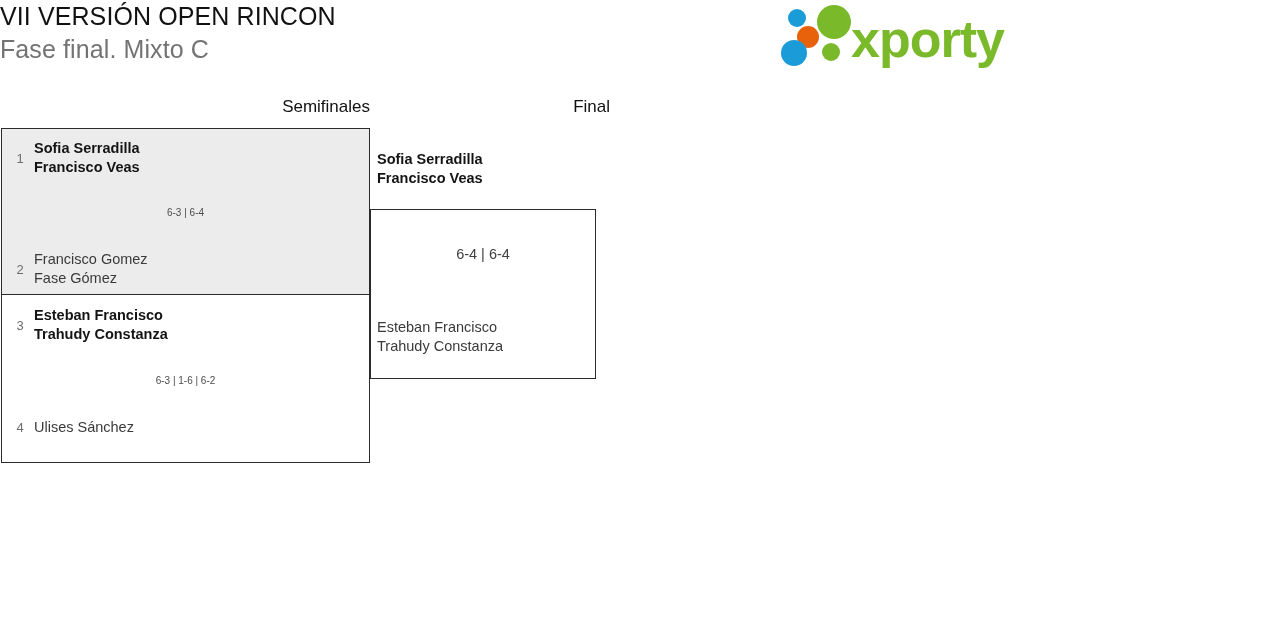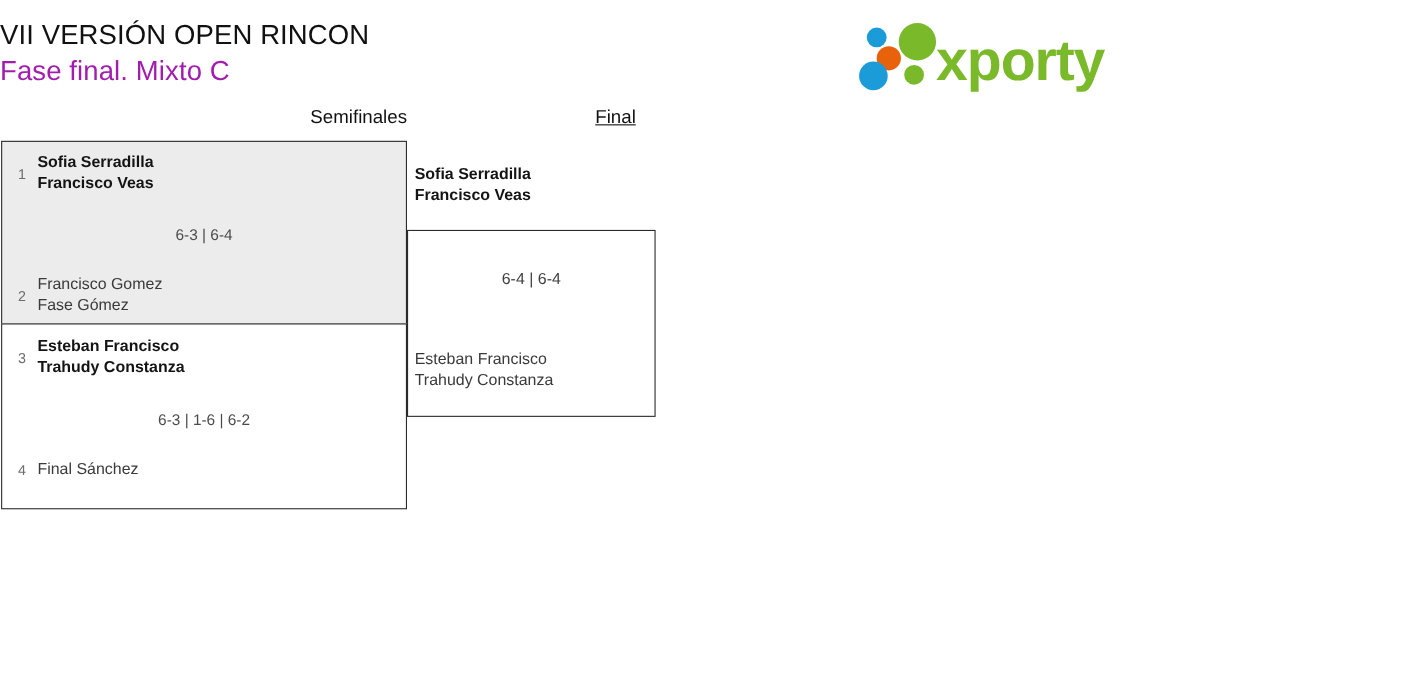--- a/index.html
+++ b/index.html
@@ -17,41 +17,40 @@
     -webkit-font-smoothing: antialiased;
   }
 
   
   #tournament-header {
     position: absolute;
     left: 0;
     top: 0;
     width: 1013px;
     height: 80px;
-    margin-top: 16px;
   }
   #tournament-title {
     position: absolute;
     left: 0px;
     top: 2px;
     font-size: 25px;
     line-height: 29px;
     font-weight: 400;
     color: #111111;
     letter-spacing: 0.1px;
     white-space: nowrap;
   }
   #tournament-subtitle {
     position: absolute;
     left: 0px;
     top: 35px;
     font-size: 25px;
     line-height: 29px;
     font-weight: 400;
-    color: #a21caf;
+    color: #737373;
     letter-spacing: 0.1px;
     white-space: nowrap;
   }
 
   
   #brand-logo {
     position: absolute;
     right: 6px;
     top: 5px;
     width: 228px;
@@ -68,24 +67,23 @@
     color: #111111;
     text-align: right;
     white-space: nowrap;
   }
   #round-header-semifinales {
     left: 0px;
     top: 97px;
     width: 370px;
   }
   #round-header-final {
-    left: 352px;
+    left: 384px;
     top: 97px;
     width: 226px;
-    text-decoration: underline;
   }
 
   
   #bracket {
     position: absolute;
     left: 0;
     top: 0;
     width: 1280px;
     height: 628px;
   }
@@ -136,21 +134,21 @@
     color: #141414;
     font-weight: 700;
   }
 
   
   .match-score {
     position: absolute;
     left: 0;
     width: 100%;
     text-align: center;
-    font-size: 14px;
+    font-size: 10px;
     line-height: 18px;
     color: #4b4b4b;
     font-weight: 400;
     white-space: nowrap;
   }
 
   
   #slot-sf1-top    { top: 10px; }
   #score-sf1       { top: 75px; }
   #slot-sf1-bottom { top: 121px; }
@@ -246,21 +244,21 @@
         <div class="player-name">Esteban Francisco</div>
         <div class="player-name">Trahudy Constanza</div>
       </div>
     </div>
 
     <div class="match-score" id="score-sf2">6-3 | 1-6 | 6-2</div>
 
     <div class="slot" id="slot-sf2-bottom">
       <div class="slot-seed">4</div>
       <div class="slot-names">
-        <div class="player-name">Final Sánchez</div>
+        <div class="player-name">Ulises Sánchez</div>
       </div>
     </div>
   </div>
 
   <div class="match-box" id="match-final"></div>
 
   <div id="slot-final-winner">
     <div class="player-name">Sofia Serradilla</div>
     <div class="player-name">Francisco Veas</div>
   </div>

